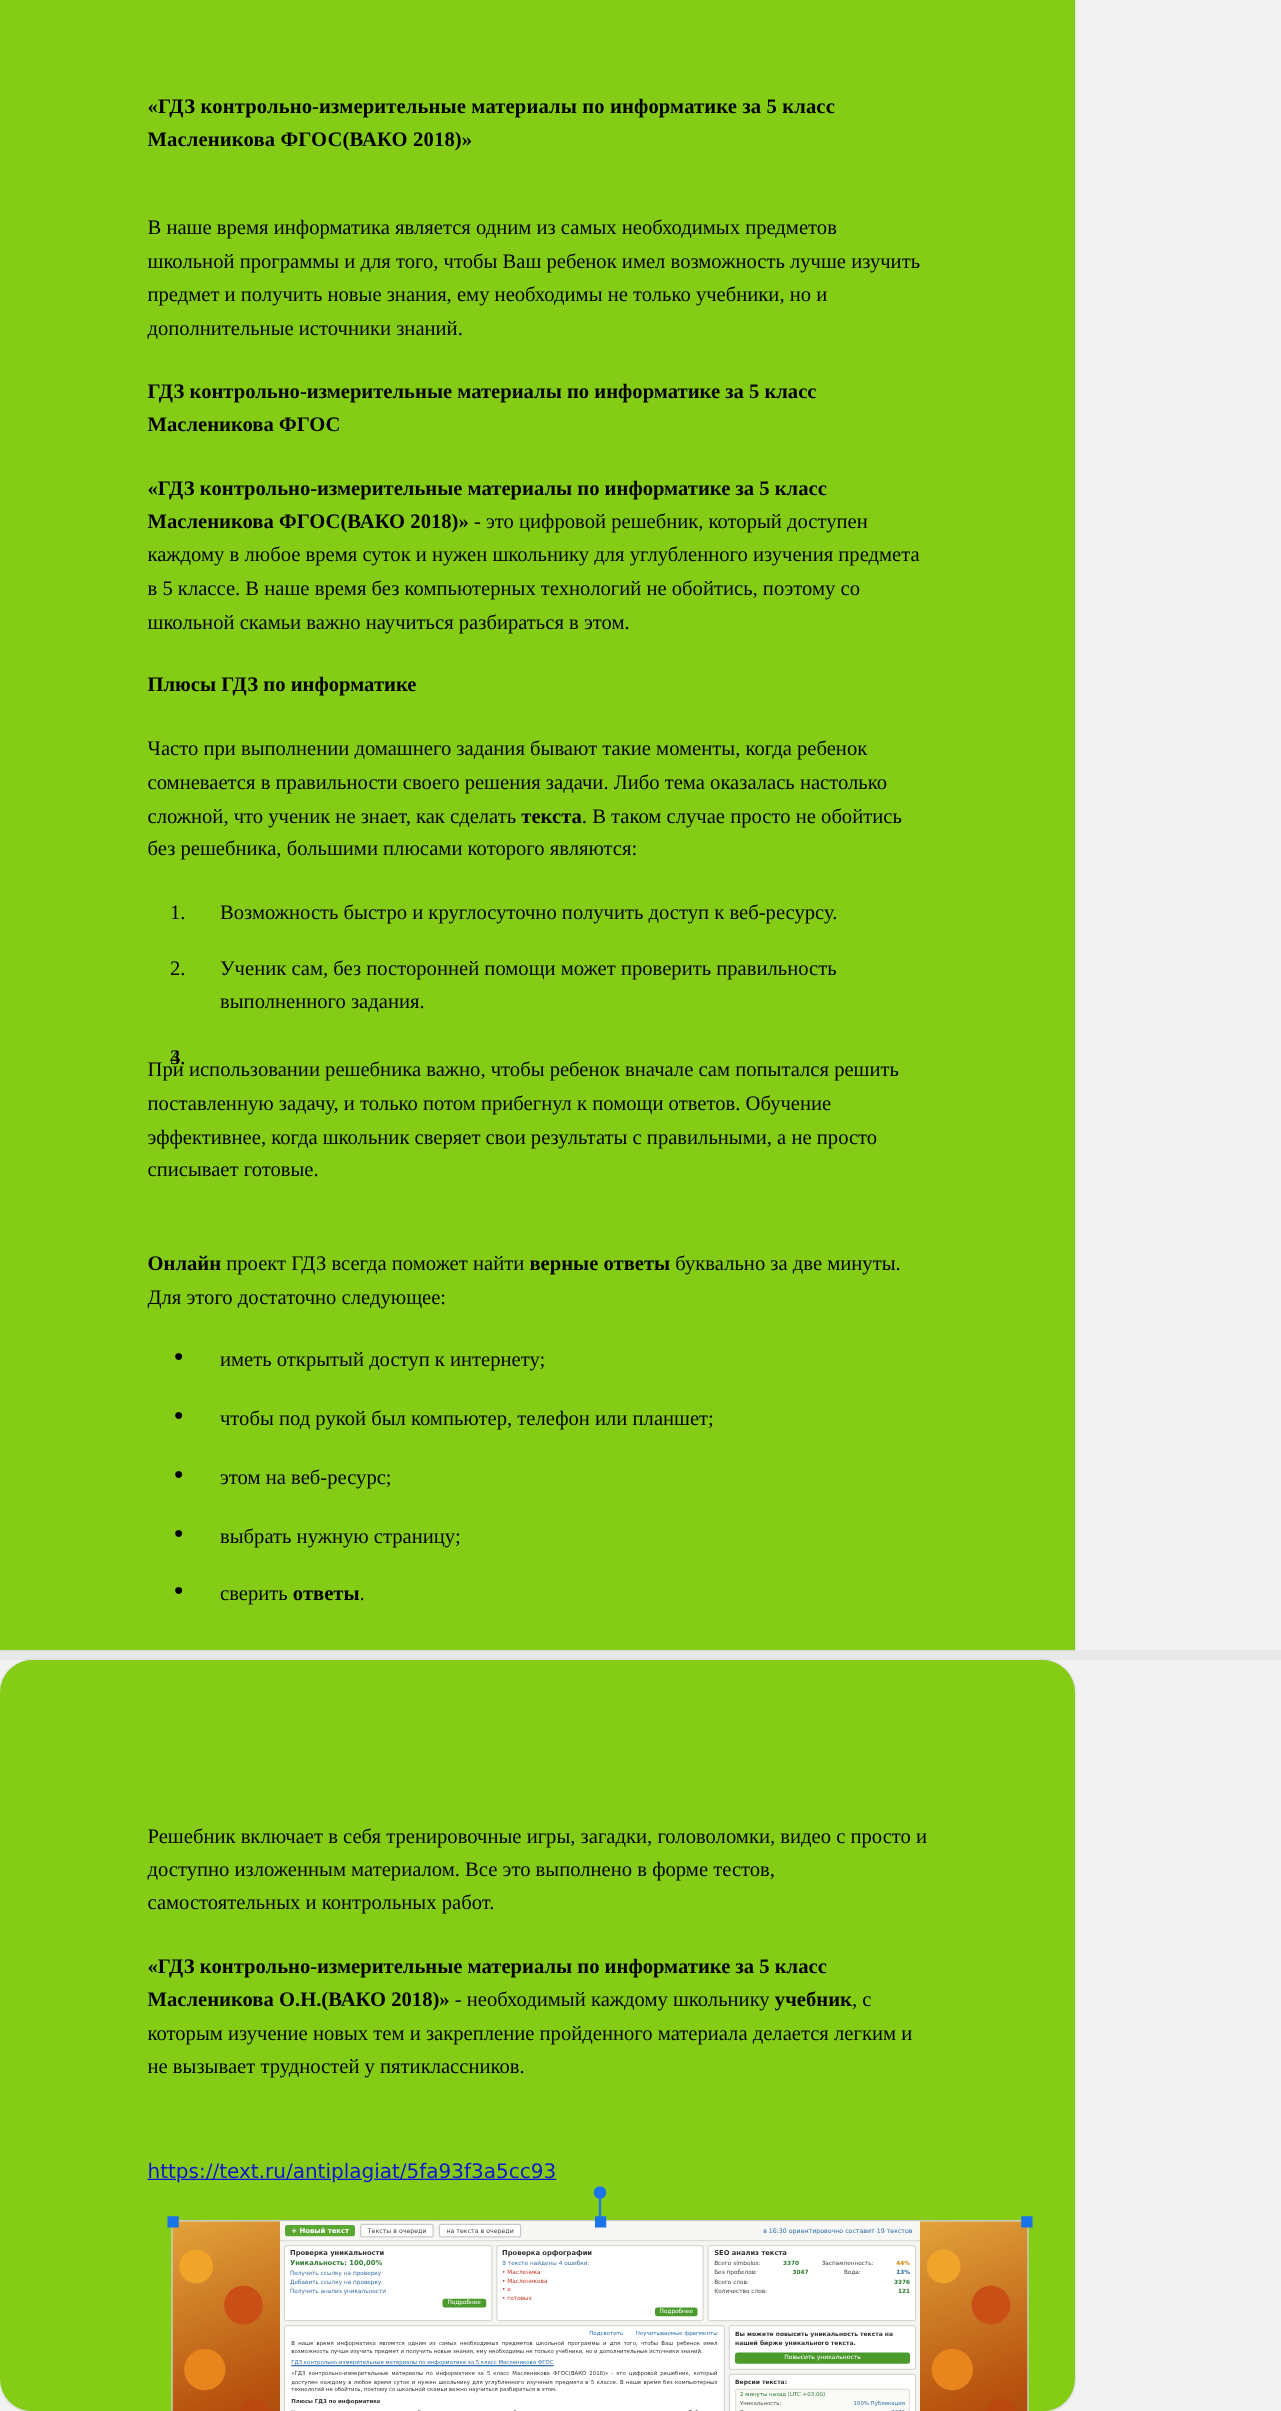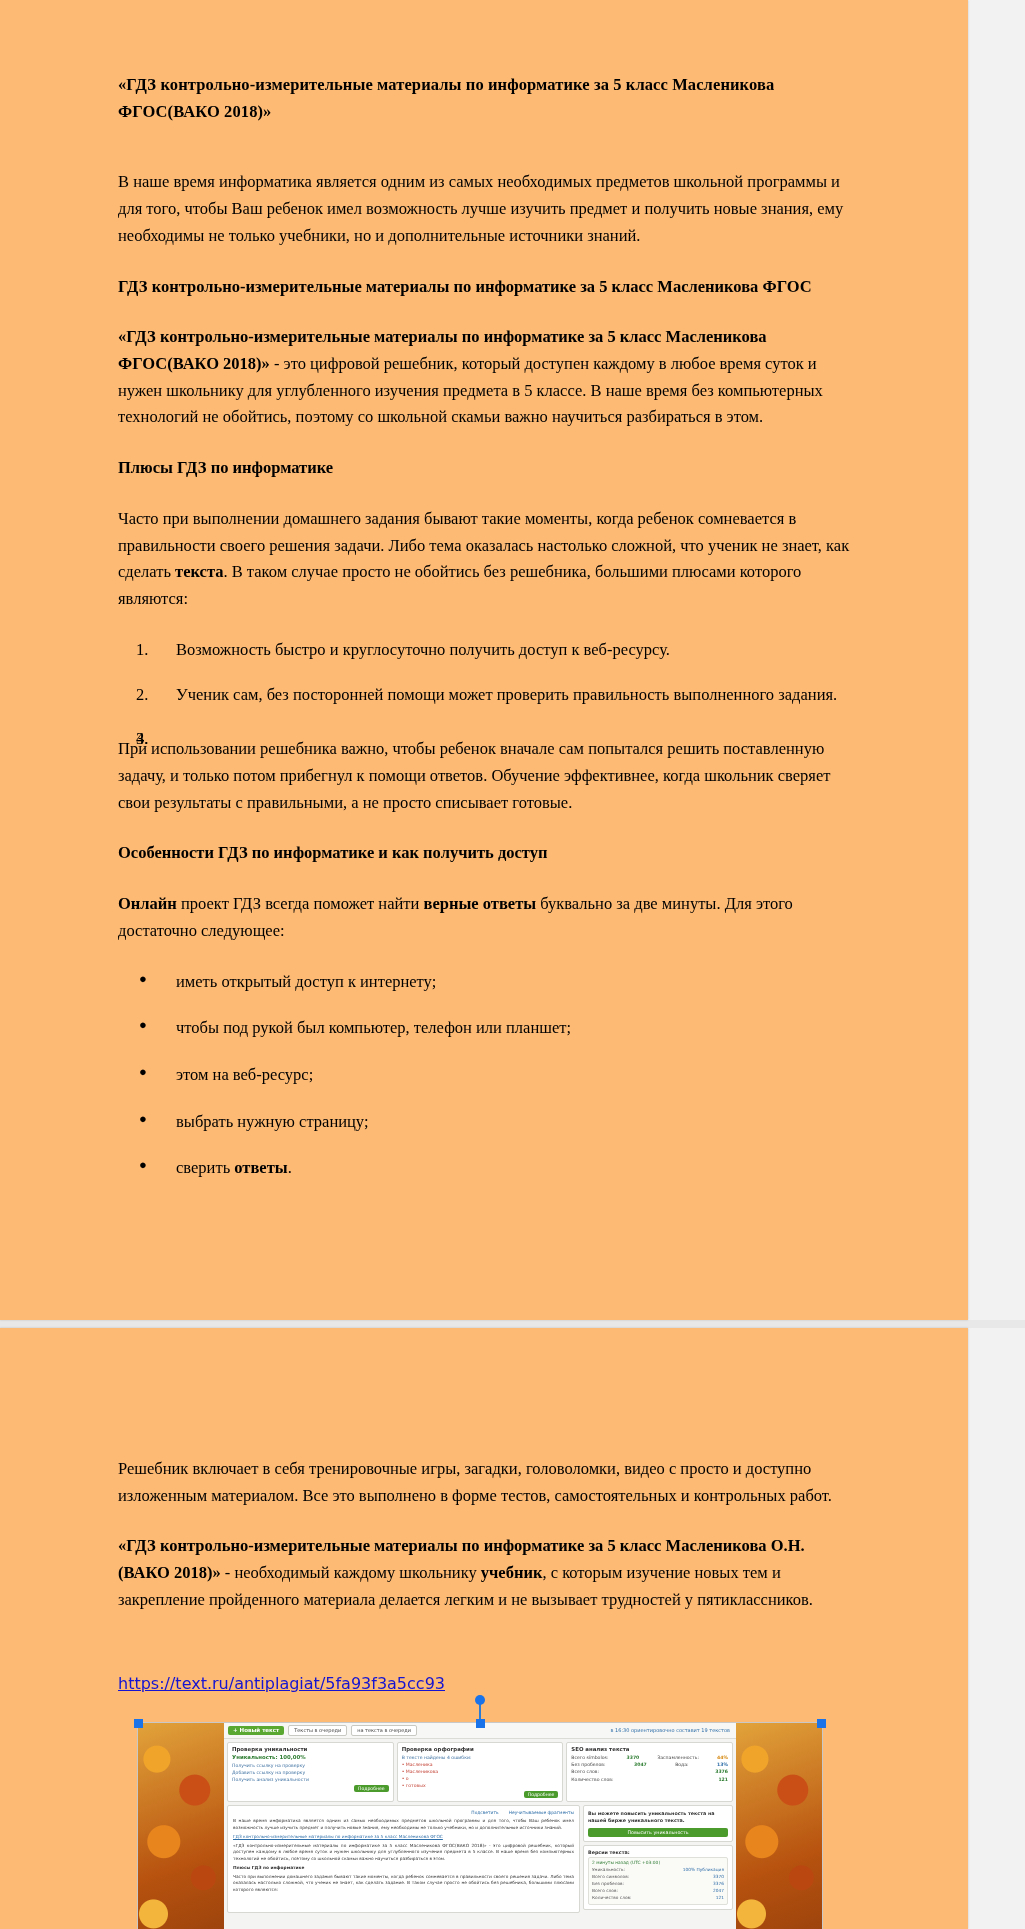--- a/index.html
+++ b/index.html
@@ -9,32 +9,32 @@
     font-family: "Liberation Serif", "DejaVu Serif", serif;
   }
   .doc-viewport {
     width: 1025px;
     min-height: 1929px;
     background: #f2f2f2;
     position: relative;
     overflow: hidden;
   }
   .page {
-    background: #fdba74;
-    width: 968px;
+    background: #84cc16;
+    width: 860px;
     position: relative;
     box-shadow: 0 0 2px rgba(0,0,0,0.18);
   }
   .page-1 { height: 1320px; }
   .page-gap {
     height: 8px;
     background: #e8e8e8;
     width: 1025px;
   }
-  .page-2 { height: 601px; }
+  .page-2 { height: 601px; border-radius: 26px; }
 
   .content {
     padding-left: 118px;
     padding-right: 118px;
   }
   .p1-content { padding-top: 72px; }
   .p2-content { padding-top: 128px; }
 
   h1.doc-title {
     font-size: 16.5px;
@@ -395,21 +395,20 @@
         <li><span class="marker">3.</span></li>
         <li><span class="marker">4.</span></li>
       </ol>
 
       <div class="sp-xs"></div>
 
       <p class="body-text">При использовании решебника важно, чтобы ребенок вначале сам попытался решить поставленную задачу, и только потом прибегнул к помощи ответов. Обучение эффективнее, когда школьник сверяет свои результаты с правильными, а не просто списывает готовые.</p>
 
       <div class="sp-md"></div>
 
-      <h2 class="sub-head">Особенности ГДЗ по информатике и как получить доступ</h2>
 
       <div class="sp-md"></div>
 
       <p class="body-text"><b>Онлайн</b><span> проект ГДЗ всегда поможет найти </span><b>верные ответы</b><span> буквально за две минуты. Для этого достаточно следующее:</span></p>
 
       <div class="sp-md"></div>
 
       <ul class="bullet-list">
         <li><span class="marker">●</span><span>иметь открытый доступ к интернету;</span></li>
         <li><span class="marker">●</span><span>чтобы под рукой был компьютер, телефон или планшет;</span></li>

